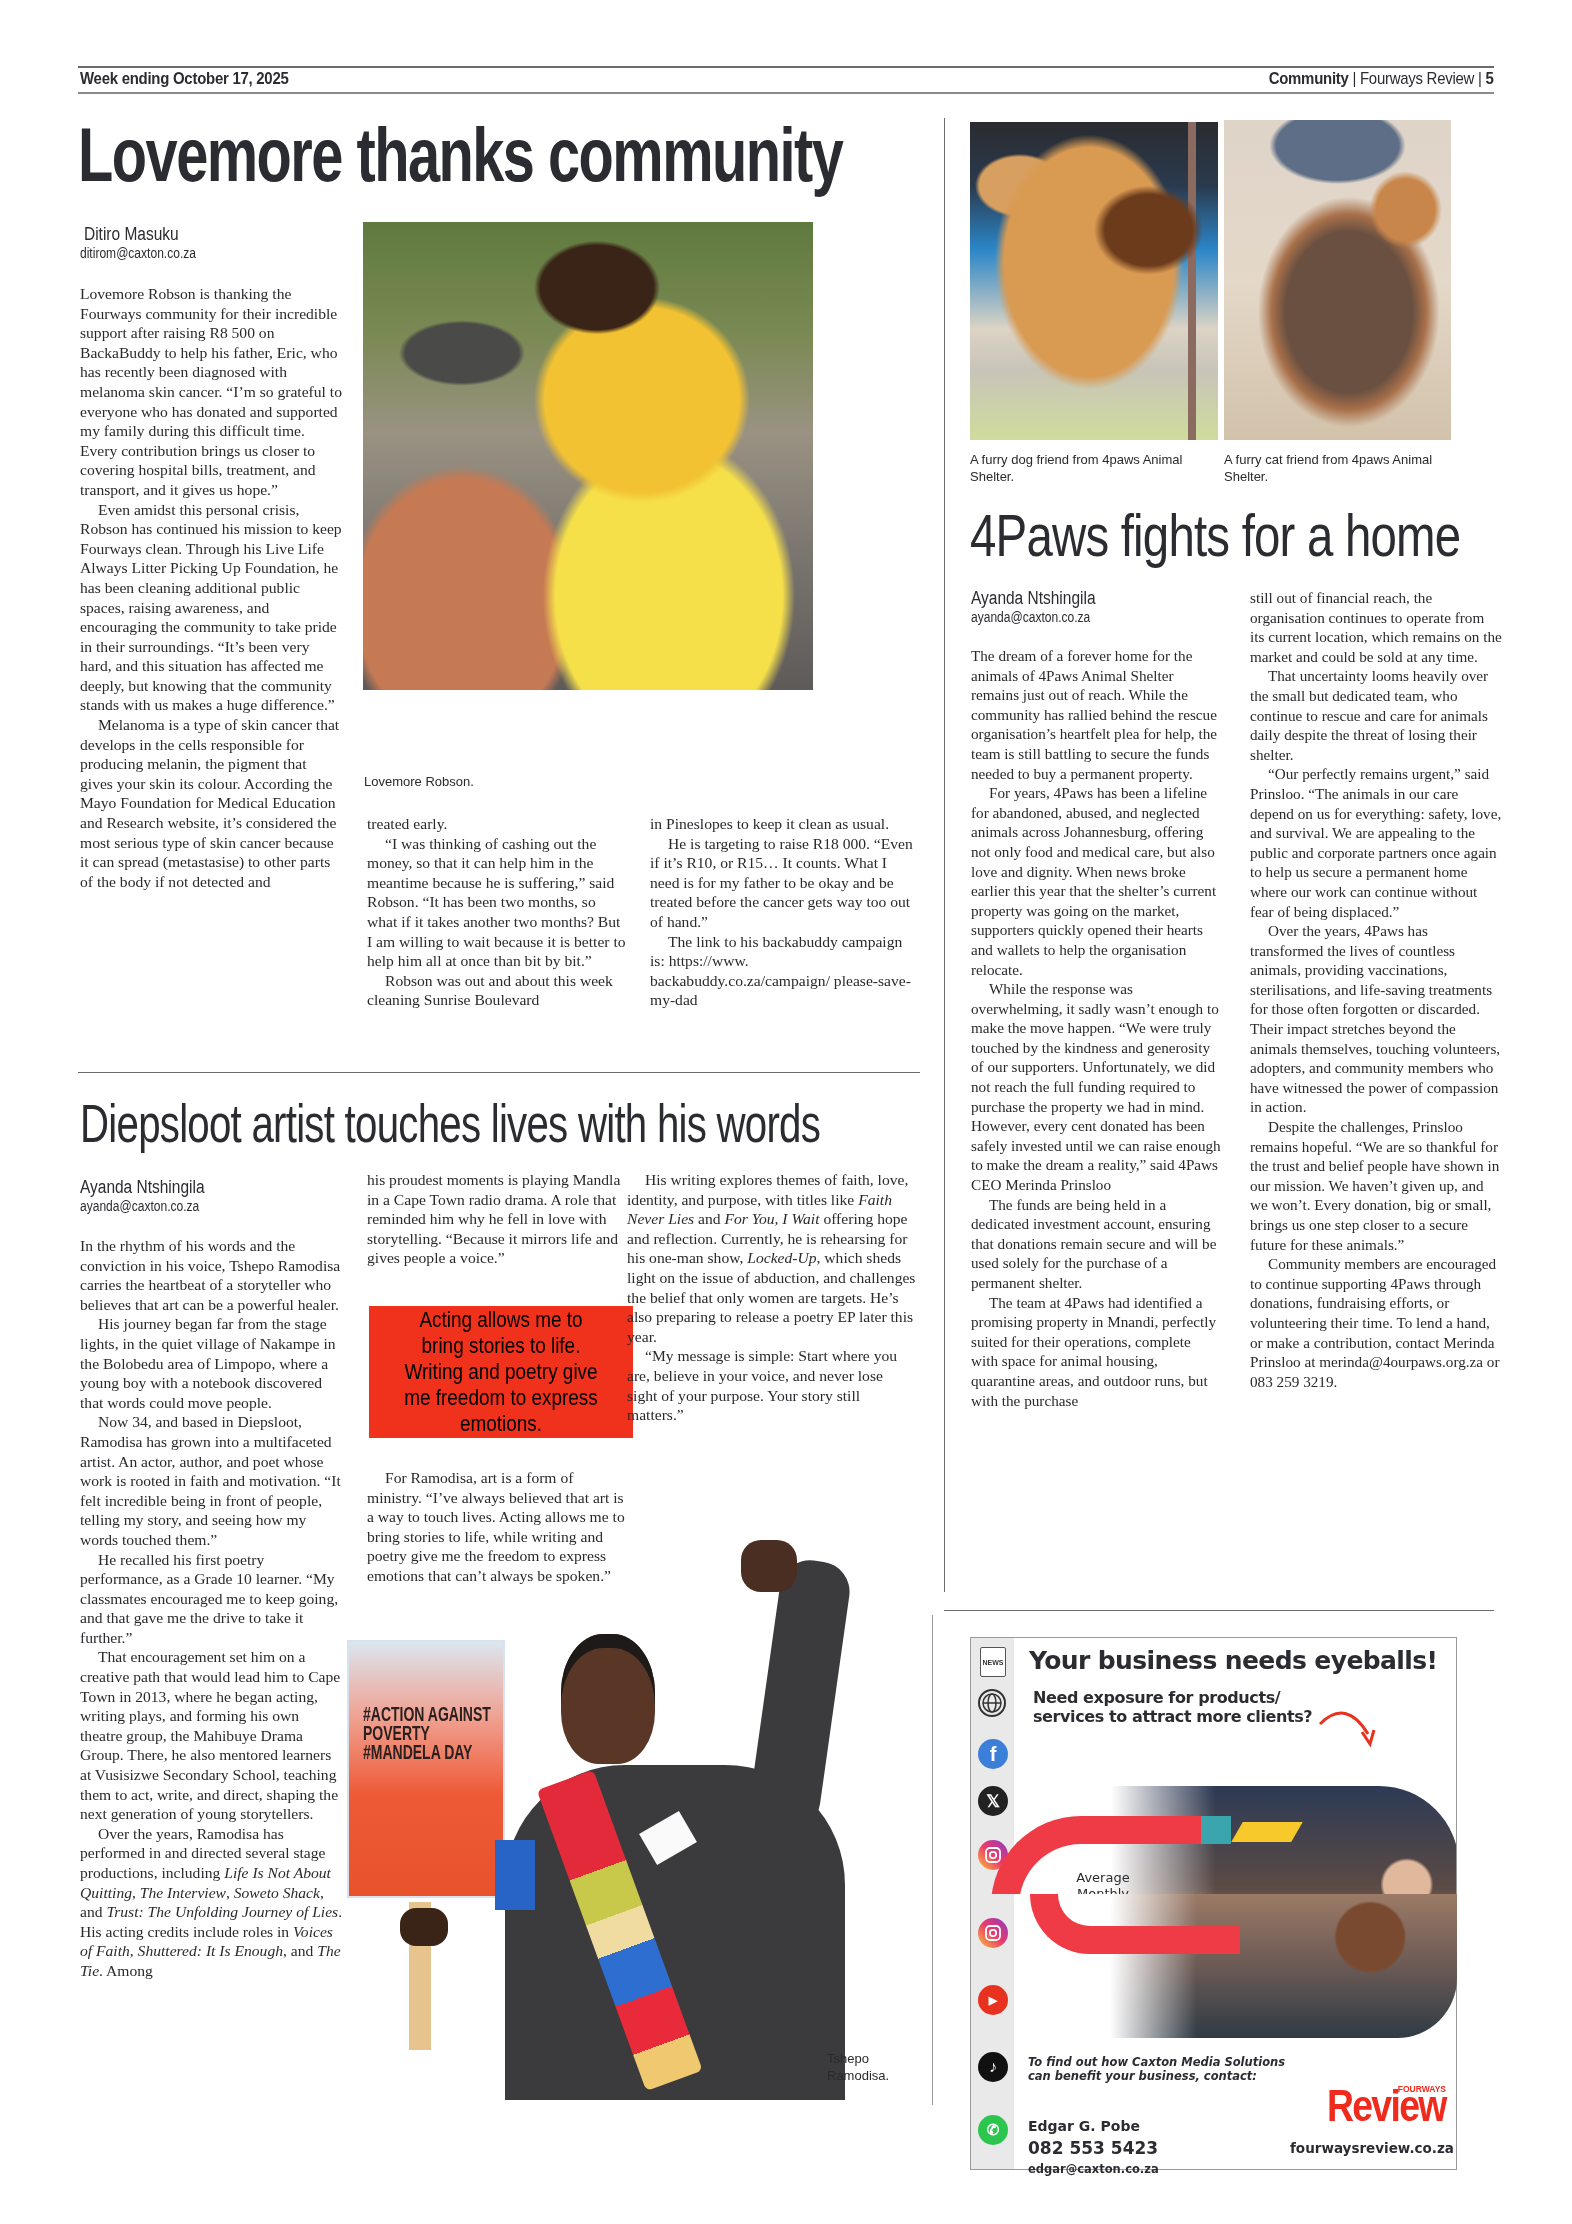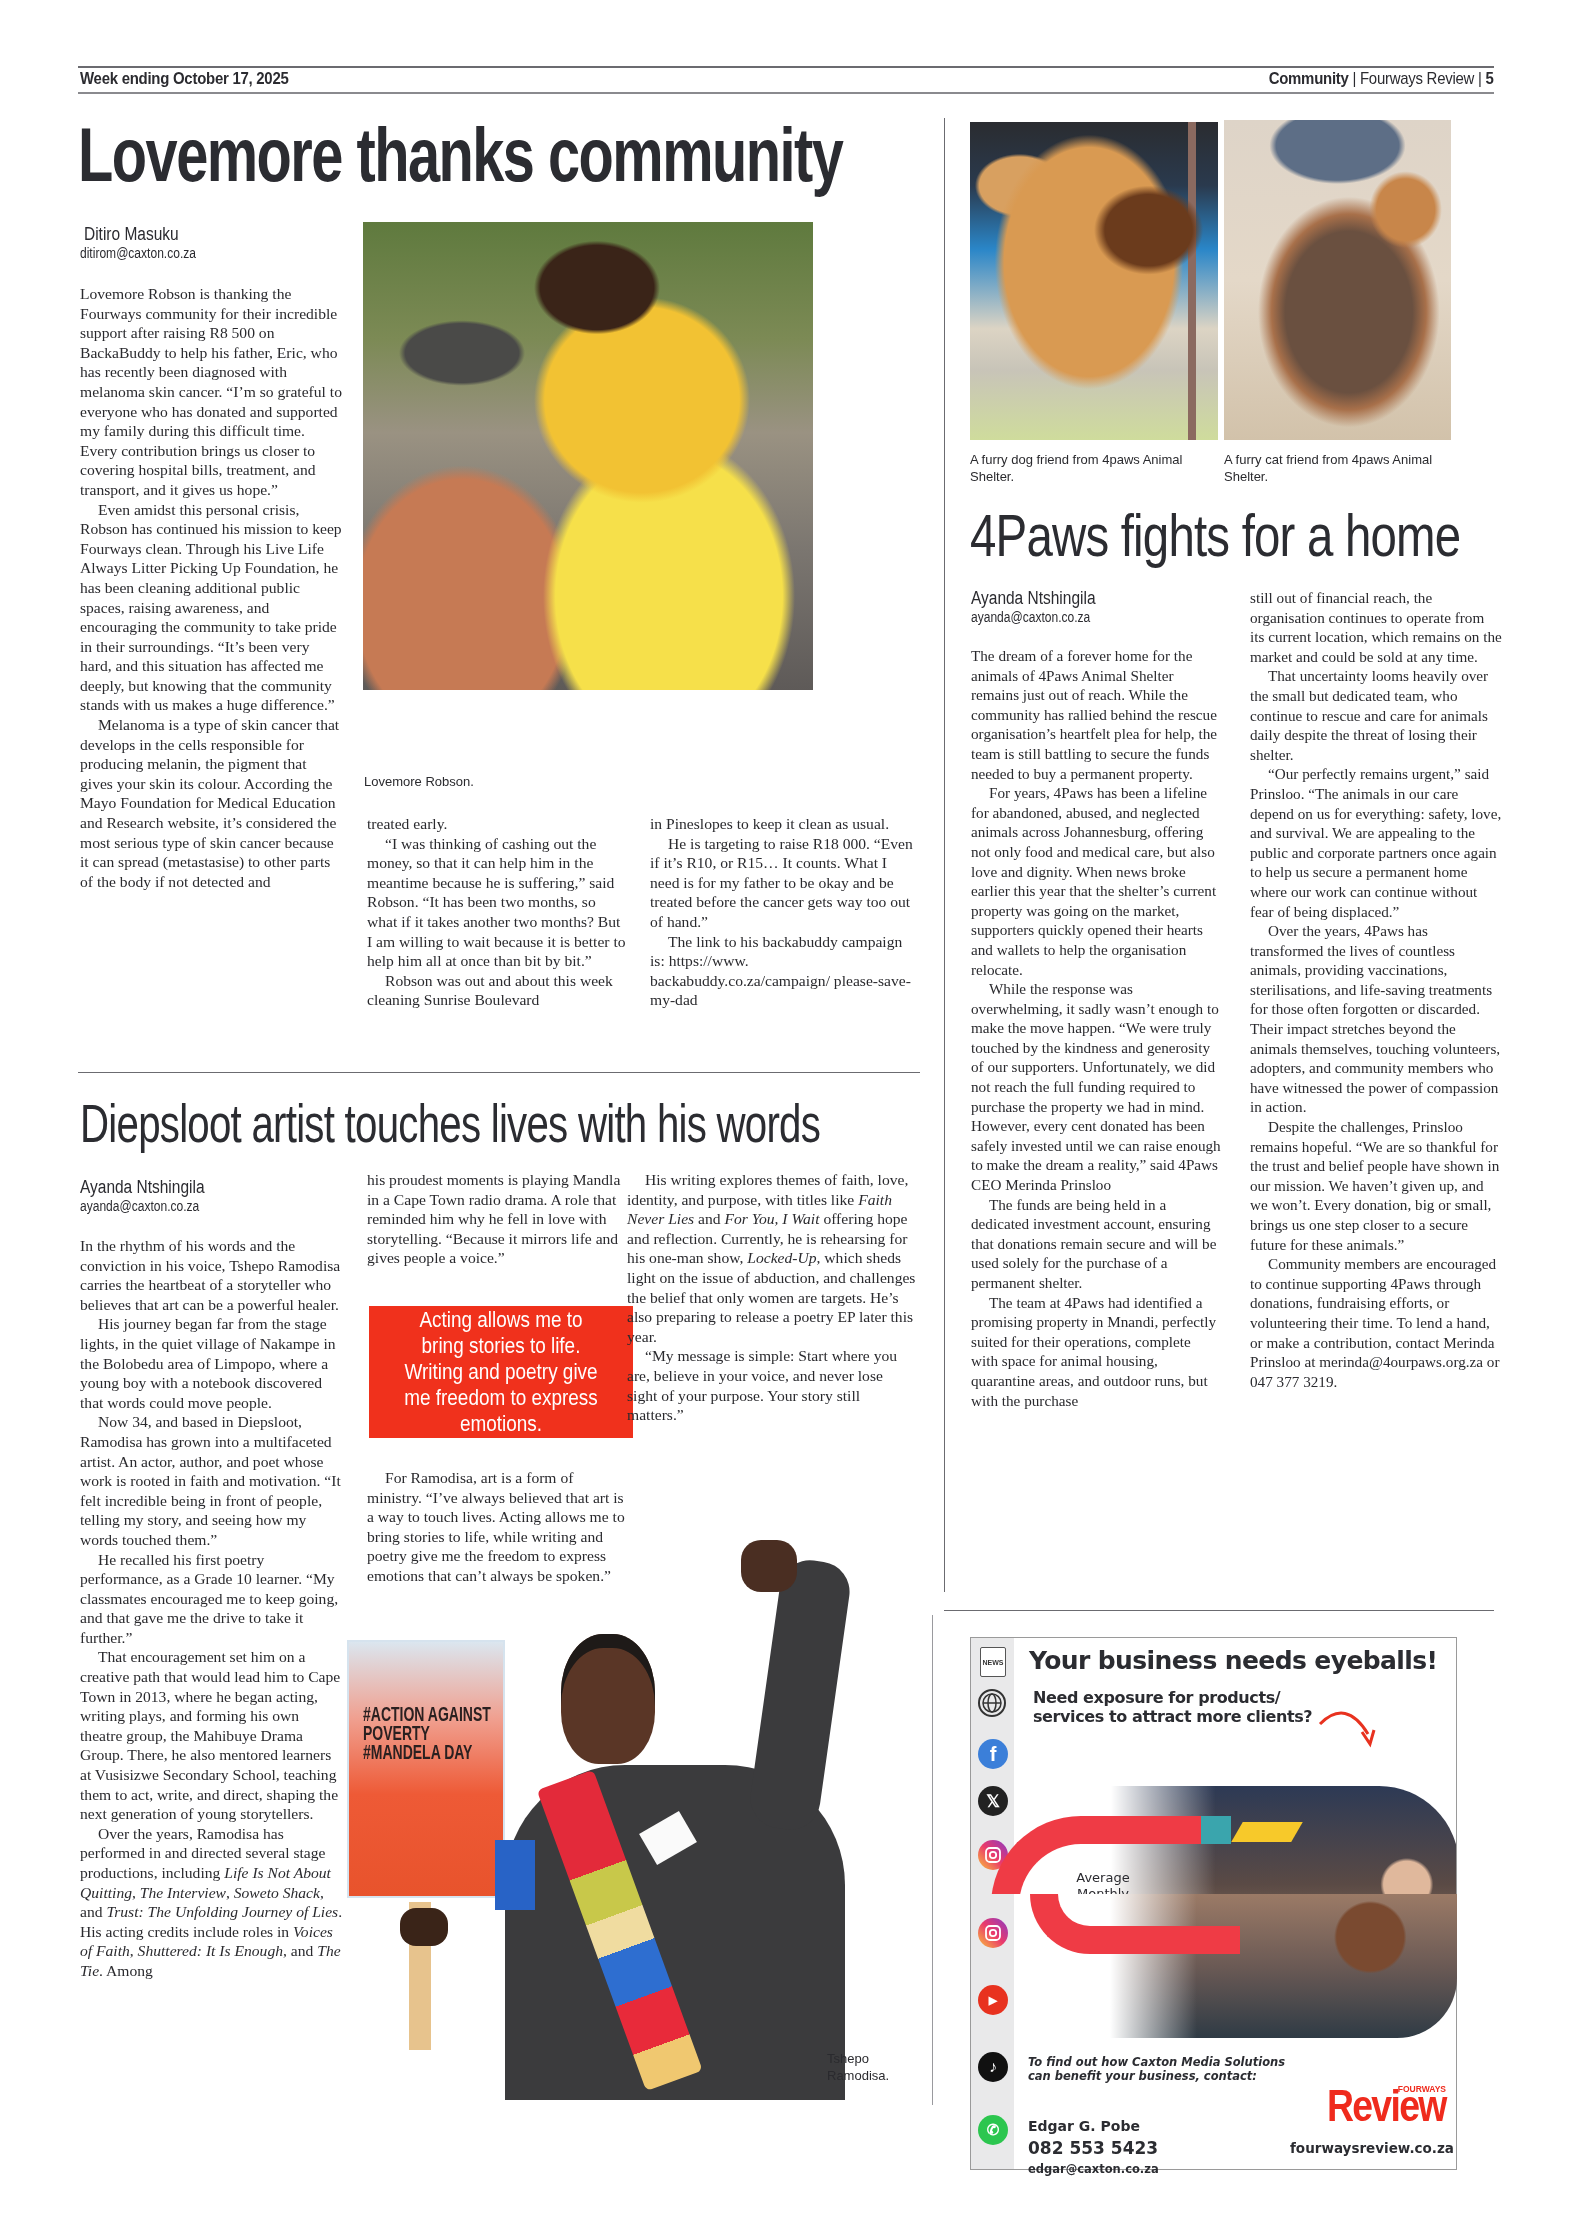--- a/index.html
+++ b/index.html
@@ -25,21 +25,21 @@
   .col p { text-indent: 0; }
   .col p + p { text-indent: 18px; }
   .col p.noindent { text-indent: 0; }
   .col i { font-style: italic; }
 
   .caption { position: absolute; font-family: "Liberation Sans", sans-serif; font-size: 13px; line-height: 17px; color: #2a2a2e; }
 
   .photo { position: absolute; overflow: hidden; }
 
   
-  .pullquote { position: absolute; background: #f0311c; color: #ffffff; font-family: "Liberation Sans", sans-serif; font-size: 22px; line-height: 26px; text-align: center; display: flex; align-items: center; justify-content: center; padding: 0 10px; }
+  .pullquote { position: absolute; background: #f0311c; color: #000000; font-family: "Liberation Sans", sans-serif; font-size: 22px; line-height: 26px; text-align: center; display: flex; align-items: center; justify-content: center; padding: 0 10px; }
   .pullquote span { display: block; transform: scaleX(0.86); }
 
   
   .ad { position: absolute; left: 970px; top: 1637px; width: 487px; height: 258px; border: 1px solid #9a9a9a; background: #fff; overflow: hidden; }
   .ad-side { position: absolute; left: 0; top: 0; width: 43px; height: 100%; background: #e9e9ea; }
   .ad-icon { position: absolute; left: 7px; width: 30px; height: 30px; border-radius: 50%; display: flex; align-items: center; justify-content: center; font-family: "Liberation Sans", sans-serif; font-weight: bold; color: #fff; font-size: 16px; }
   .ad-title { position: absolute; left: 58px; top: 8px; font-family: "DejaVu Sans", sans-serif; font-weight: bold; font-size: 25px; color: #2b2c31; white-space: nowrap; letter-spacing: -0.6px; }
   .ad-sub { position: absolute; left: 62px; top: 50px; font-family: "DejaVu Sans", sans-serif; font-weight: bold; font-size: 16px; line-height: 19px; color: #2b2c31; white-space: nowrap; letter-spacing: -0.4px; }
   .ad-crowd { position: absolute; left: 140px; top: 148px; width: 348px; height: 246px; border-radius: 0 80px 80px 0; background: linear-gradient(90deg, rgba(255,255,255,1) 0%, rgba(255,255,255,0) 30%), radial-gradient(circle at 40% 60%, #c79a7c 0 8%, transparent 9%), radial-gradient(circle at 70% 55%, #8b5a3c 0 9%, transparent 10%), radial-gradient(circle at 85% 40%, #e0b89c 0 7%, transparent 8%), linear-gradient(180deg, #2d3a55 0%, #5a4a45 40%, #9b7a66 70%, #3c3a40 100%); }
   .ad-magnet { position: absolute; left: 20px; top: 178px; width: 210px; height: 180px; border: 28px solid #ef3b45; border-right: none; border-radius: 100px 0 0 100px; }
@@ -126,21 +126,21 @@
     <p>The funds are being held in a dedicated investment account, ensuring that donations remain secure and will be used solely for the purchase of a permanent shelter.</p>
     <p>The team at 4Paws had identified a promising property in Mnandi, perfectly suited for their operations, complete with space for animal housing, quarantine areas, and outdoor runs, but with the purchase</p>
   </div>
 
   <div class="col" style="left:1250px;top:588px;width:252px;font-size:15.2px;">
     <p class="noindent">still out of financial reach, the organisation continues to operate from its current location, which remains on the market and could be sold at any time.</p>
     <p>That uncertainty looms heavily over the small but dedicated team, who continue to rescue and care for animals daily despite the threat of losing their shelter.</p>
     <p>“Our perfectly remains urgent,” said Prinsloo. “The animals in our care depend on us for everything: safety, love, and survival. We are appealing to the public and corporate partners once again to help us secure a permanent home where our work can continue without fear of being displaced.”</p>
     <p>Over the years, 4Paws has transformed the lives of countless animals, providing vaccinations, sterilisations, and life-saving treatments for those often forgotten or discarded. Their impact stretches beyond the animals themselves, touching volunteers, adopters, and community members who have witnessed the power of compassion in action.</p>
     <p>Despite the challenges, Prinsloo remains hopeful. “We are so thankful for the trust and belief people have shown in our mission. We haven’t given up, and we won’t. Every donation, big or small, brings us one step closer to a secure future for these animals.”</p>
-    <p>Community members are encouraged to continue supporting 4Paws through donations, fundraising efforts, or volunteering their time. To lend a hand, or make a contribution, contact Merinda Prinsloo at merinda@4ourpaws.org.za or 047 377 3219.</p>
+    <p>Community members are encouraged to continue supporting 4Paws through donations, fundraising efforts, or volunteering their time. To lend a hand, or make a contribution, contact Merinda Prinsloo at merinda@4ourpaws.org.za or 083 259 3219.</p>
   </div>
 </section>
 
 <section>
   <h1 class="abs hl-light" style="left:80px;top:1092px;font-size:54px;line-height:62px;transform:scaleX(0.745);">Diepsloot artist touches lives with his words</h1>
 
   <div class="abs byline-name" style="left:80px;top:1177px;">Ayanda Ntshingila</div>
   <div class="abs byline-mail" style="left:80px;top:1198px;">ayanda@caxton.co.za</div>
 
   <div class="col" style="left:80px;top:1236px;width:264px;">

